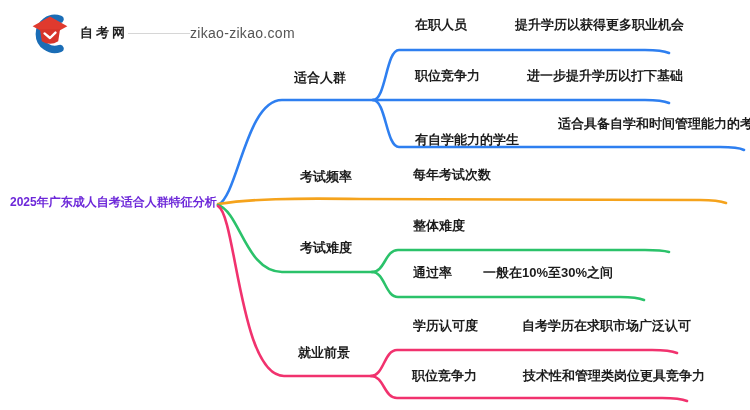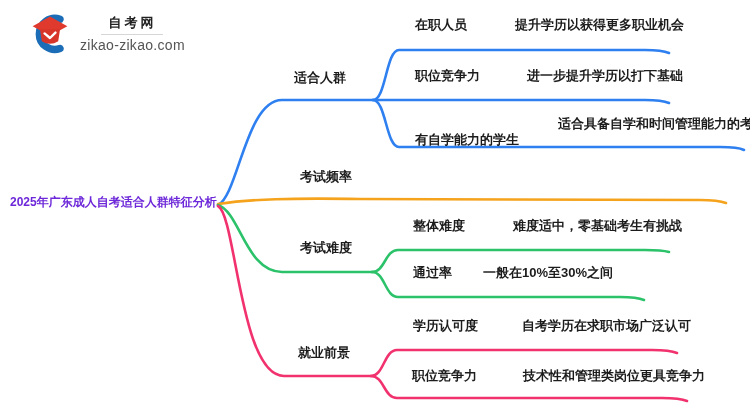--- a/index.html
+++ b/index.html
@@ -35,21 +35,21 @@
   .b0c0-label{left:415px;top:17px;}   .b0c0-desc{left:515px;top:17px;}
   .b0c1-label{left:415px;top:68px;}   .b0c1-desc{left:527px;top:68px;}
   .b0c2-label{left:415px;top:132px;}  .b0c2-desc{left:558px;top:116px;}
   .b1c0-label{left:413px;top:167px;}  .b1c0-desc{left:537px;top:167px;}
   .b2c0-label{left:413px;top:218px;}  .b2c0-desc{left:513px;top:218px;}
   .b2c1-label{left:413px;top:265px;}  .b2c1-desc{left:483px;top:265px;}
   .b3c0-label{left:413px;top:318px;}  .b3c0-desc{left:522px;top:318px;}
   .b3c1-label{left:412px;top:368px;}  .b3c1-desc{left:523px;top:368px;}
   
   .logo{position:absolute;left:28px;top:12px;display:flex;align-items:center;z-index:3;}
-  .logo-text{margin-left:8px;display:flex;flex-direction:column;align-items:center;}
+  .logo-text{margin-left:8px;display:flex;flex-direction:row;align-items:center;}
   .logo-title{font-size:13px;font-weight:700;color:#222;letter-spacing:3px;}
   .logo-divider{width:62px;height:1px;background:#d6d6d6;margin:2px 0 2px 0;}
   .logo-domain{font-size:14px;color:#555;letter-spacing:0.3px;}
 </style>
 </head>
 <body>
 
 <div id="canvas">
 
   <svg class="lines" width="750" height="410" viewBox="0 0 750 410" fill="none" stroke-linecap="round" stroke-width="2.6">
@@ -91,23 +91,23 @@
   <div class="node b2-label">考试难度</div>
   <div class="node b3-label">就业前景</div>
 
   <div class="node b0c0-label">在职人员</div>
   <div class="node b0c0-desc">提升学历以获得更多职业机会</div>
   <div class="node b0c1-label">职位竞争力</div>
   <div class="node b0c1-desc">进一步提升学历以打下基础</div>
   <div class="node b0c2-label">有自学能力的学生</div>
   <div class="node b0c2-desc">适合具备自学和时间管理能力的考生</div>
 
+  <div class="node b1c0-label">每年考试次数</div>
 
   <div class="node b2c0-label">整体难度</div>
-  <div class="node b2c0-desc">难度适中，零基础考生有挑战</div>
   <div class="node b2c1-label">通过率</div>
   <div class="node b2c1-desc">一般在10%至30%之间</div>
 
   <div class="node b3c0-label">学历认可度</div>
   <div class="node b3c0-desc">自考学历在求职市场广泛认可</div>
   <div class="node b3c1-label">职位竞争力</div>
   <div class="node b3c1-desc">技术性和管理类岗位更具竞争力</div>
 
 </div>
 

